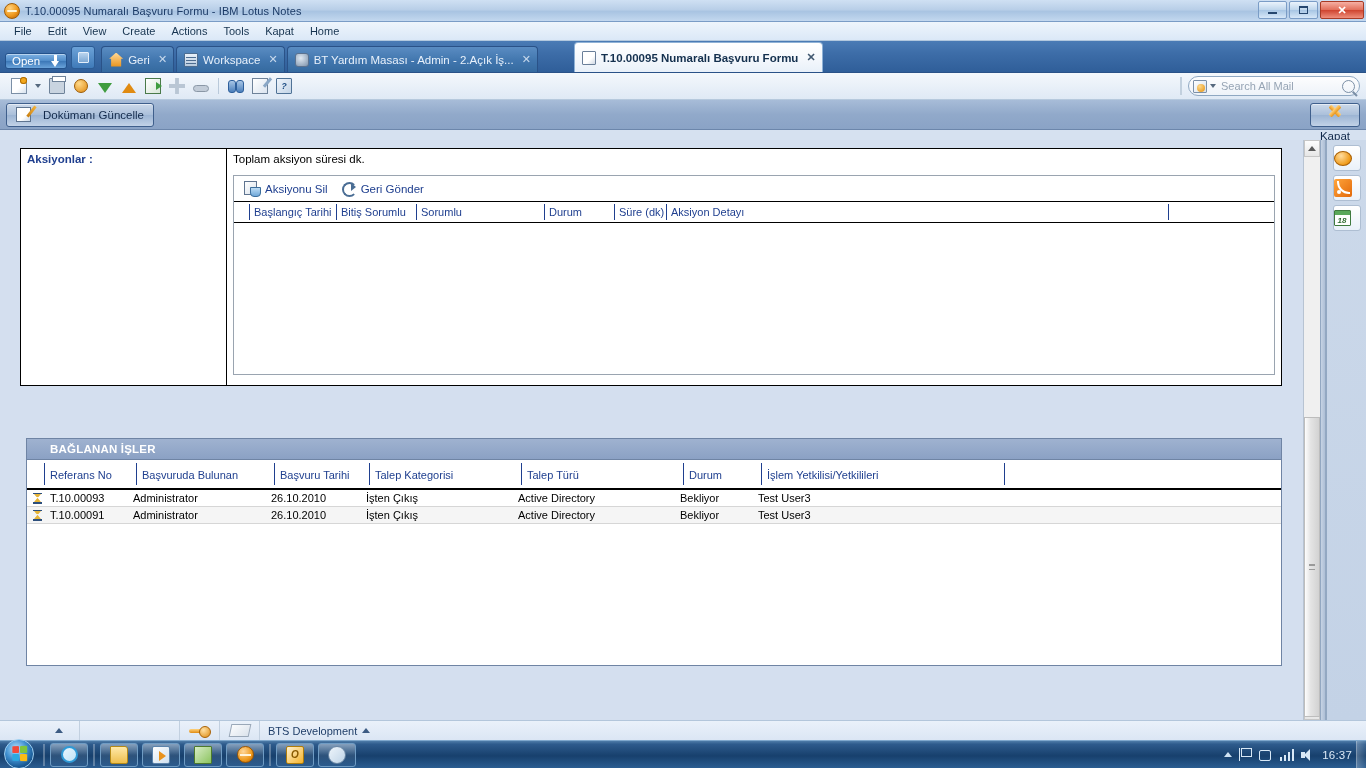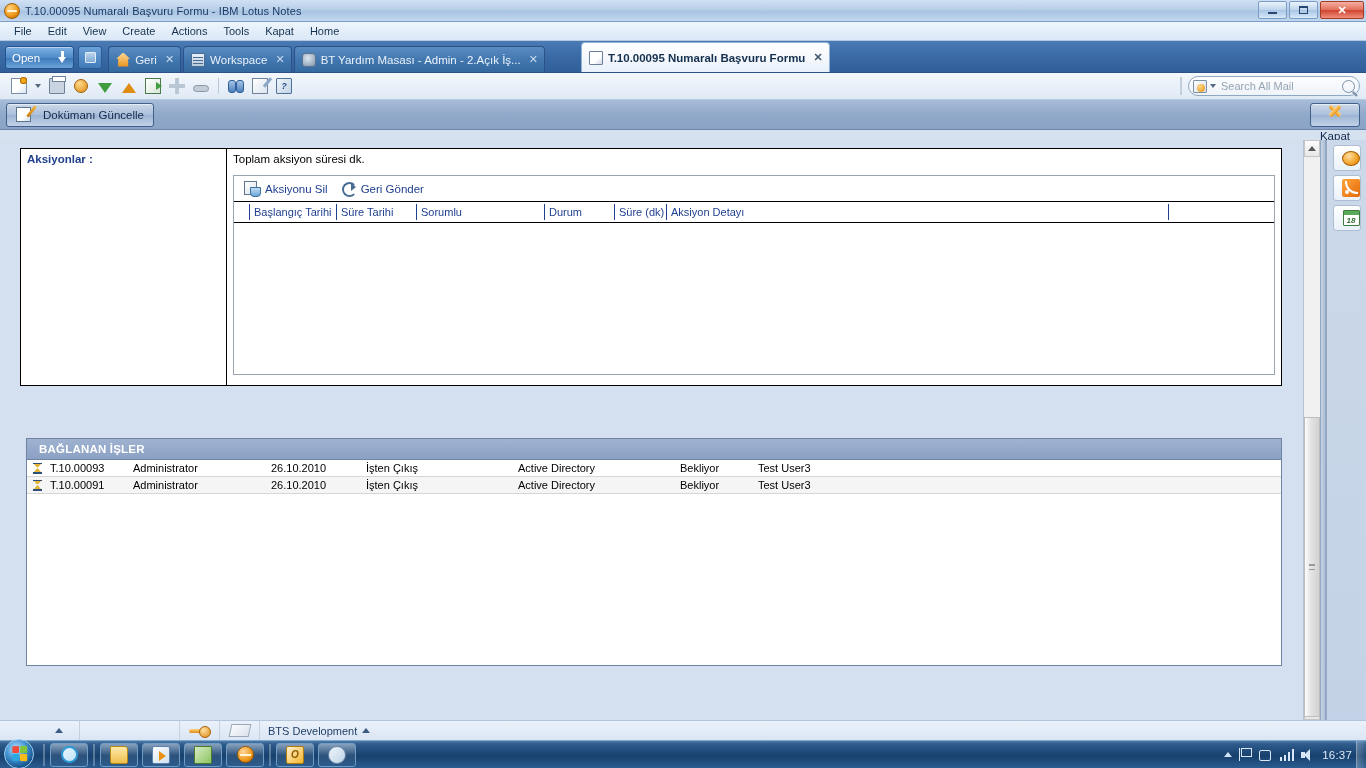--- a/index.html
+++ b/index.html
@@ -63,24 +63,24 @@
 
   
   .tabbar {
     height: 32px;
     background: linear-gradient(to bottom, #4a7bb5 0%, #3d6da8 40%, #2f5e99 100%);
     display: flex; align-items: flex-end; padding-left: 5px;
     border-bottom: 1px solid #2a5288;
     position: relative;
   }
   .openbtn {
-    height: 23px; min-width: 62px; margin-bottom: 3px; margin-right: 4px;
+    height: 16px; min-width: 62px; margin-bottom: 3px; margin-right: 4px;
     background: linear-gradient(to bottom, #7fb2e4, #4f8cc9 50%, #3c78b8 52%, #6aa3da);
     border: 1px solid #23528c; border-radius: 3px;
-    display: flex; align-items: center; justify-content: flex-end; gap: 18px;
+    display: flex; align-items: center; justify-content: flex-end; gap: 11px;
     color: #fff; font-size: 11.5px; padding: 0 6px;
     box-shadow: inset 0 1px 0 rgba(255,255,255,.45);
   }
   .openbtn .dlbox { position: relative; width: 9px; height: 13px; }
   .openbtn .dlbox::before {
     content: ""; position: absolute; left: 3px; top: 0; width: 3px; height: 8px; background: #fff;
   }
   .openbtn .dlbox::after {
     content: ""; position: absolute; left: 0; top: 6px;
     border-left: 4.5px solid transparent; border-right: 4.5px solid transparent; border-top: 6px solid #fff;
@@ -259,21 +259,21 @@
   
   .linked-section {
     position: absolute; left: 26px; top: 298px;
     width: 1256px;
     background: #fff;
     border: 1px solid #6f84a4;
   }
   .linked-title {
     background: linear-gradient(to bottom,#9fb2d0,#8ba1c4);
     color: #fff; font-weight: bold; font-size: 11.5px;
-    padding: 4px 0 4px 12px;
+    padding: 4px 0 4px 23px;
     border-bottom: 1px solid #6f84a4;
     letter-spacing: .2px;
   }
   .linked-body { background:#fff; height: 205px; position: relative; }
   .lt-head {
     display:flex; font-size:11px; color:#1f3f8f;
     border-bottom: 2px solid #000; height: 30px; align-items: center;
   }
   .lt-head .hc { border-right:1px solid #1f3f8f; padding:2px 0 2px 5px; height:22px; line-height:20px; white-space:nowrap; overflow:hidden;}
   .lt-head .hc:last-child { border-right:none; }
@@ -323,21 +323,21 @@
   .sidebar {
     width: 40px;
     background: linear-gradient(to bottom,#ccd9ea,#c3d2e6);
     border-left: 1px solid #93a8c2;
     padding-top: 5px;
     display:flex; flex-direction:column; align-items:center; gap:4px;
   }
   .sb-btn {
     width:28px;height:26px;border:1px solid #aebed2;border-radius:3px;
     background: linear-gradient(to bottom,#ffffff,#eaf1f9);
-    display:flex;align-items:center;justify-content:flex-end;
+    display:flex;align-items:center;justify-content:flex-start;
   }
   .sb-chat { width:18px;height:15px;border-radius:50%;background:radial-gradient(circle at 38% 30%,#ffdda0,#ef9a18 70%,#c06c00);border:1px solid #a85f04;}
   .sb-rss { width:18px;height:18px;background:linear-gradient(135deg,#ffa53c,#e3690a);border-radius:2px;position:relative;}
   .sb-rss::before{content:"";position:absolute;left:3px;bottom:3px;width:4px;height:4px;background:#fff;border-radius:50%;}
   .sb-rss::after{content:"";position:absolute;left:3px;bottom:3px;width:11px;height:11px;border:2px solid #fff;border-radius:0 0 0 12px;border-top:none;border-right:none;}
   .sb-cal { width:17px;height:16px;background:#fff;border:1px solid #3f7a3f;border-radius:1px;position:relative;color:#2f6b2f;font-size:8px;font-weight:bold;text-align:center;line-height:20px;}
   .sb-cal::before{content:"";position:absolute;left:0;right:0;top:0;height:4px;background:#5aa85a;}
 
   
   .statusbar {
@@ -558,37 +558,48 @@
                 <span>Aksiyonu Sil</span>
               </div>
               <div class="act-link">
                 <span class="ic-back"></span>
                 <span>Geri Gönder</span>
               </div>
             </div>
             <div class="act-head">
               <div class="hc" style="width:16px"></div>
               <div class="hc" style="width:87px">Başlangıç Tarihi</div>
-              <div class="hc" style="width:80px">Süre Tarihi</div>
+              <div class="hc" style="width:80px">Bitiş Sorumlu</div>
               <div class="hc" style="width:128px">Sorumlu</div>
               <div class="hc" style="width:70px">Durum</div>
               <div class="hc" style="width:52px">Süre (dk)</div>
               <div class="hc" style="width:502px">Aksiyon Detayı</div>
               <div class="hc" style="width:78px;border-right:none"></div>
             </div>
             <div></div>
           </div>
         </td>
       </tr>
     </tbody>
       </table>
 
     <div class="linked-section">
       <div class="linked-title">BAĞLANAN İŞLER</div>
       <div class="linked-body">
+        <div class="lt-head">
+          <div class="hc" style="width:18px"></div>
+          <div class="hc" style="width:92px">Referans No</div>
+          <div class="hc" style="width:138px">Başvuruda Bulunan</div>
+          <div class="hc" style="width:95px">Başvuru Tarihi</div>
+          <div class="hc" style="width:152px">Talep Kategorisi</div>
+          <div class="hc" style="width:162px">Talep Türü</div>
+          <div class="hc" style="width:78px">Durum</div>
+          <div class="hc" style="width:243px">İşlem Yetkilisi/Yetkilileri</div>
+          <div class="hc" style="flex:1"></div>
+        </div>
 
         <div class="lt-row">
           <span class="hourglass">
               <i></i>
             </span>
           <div class="dc" style="width:83px">T.10.00093</div>
           <div class="dc" style="width:138px">Administrator</div>
           <div class="dc" style="width:95px">26.10.2010</div>
           <div class="dc" style="width:152px">İşten Çıkış</div>
           <div class="dc" style="width:162px">Active Directory</div>

